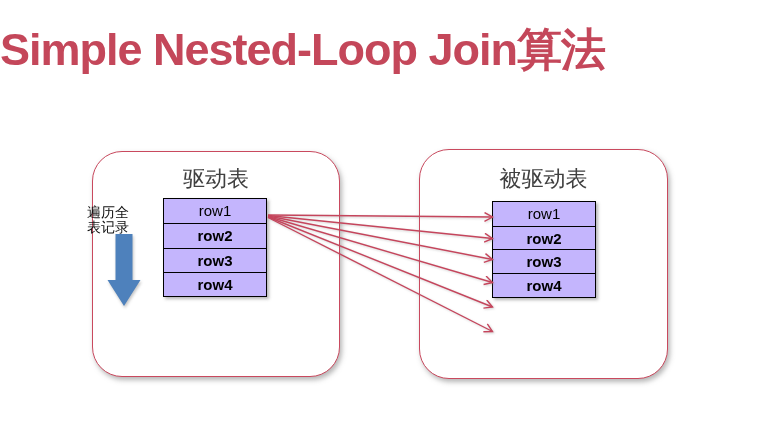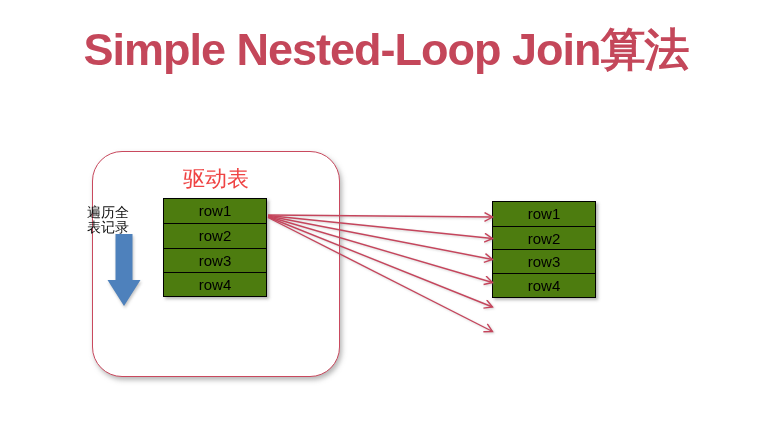--- a/index.html
+++ b/index.html
@@ -8,90 +8,93 @@
     width:772px;height:432px;
     background:#ffffff;
     overflow:hidden;
     font-family:"Liberation Sans","DejaVu Sans",sans-serif;
     color:#111;
   }
   .title{
     position:absolute;
     left:0;right:0;top:20px;
     margin:0;
-    text-align:center;
+    text-align:left;
     font-size:45px;
     font-weight:700;
     letter-spacing:-1px;
     color:#C4475A;
   }
   .panel{
     position:absolute;
     background:#ffffff;
     border:1.6px solid #C9495E;
     border-radius:30px;
     box-shadow:2px 3px 5px rgba(110,110,110,0.50);
     box-sizing:border-box;
   }
   .panel-left{left:92px;top:151px;width:248px;height:226px;}
   .panel-right{left:419px;top:149px;width:249px;height:230px;}
   .panel-title{
     text-align:center;
     font-size:22px;
-    color:#ef4444;
+    color:#404040;
     font-weight:400;
   }
   .panel-left .panel-title{margin-top:12px;}
   .panel-right .panel-title{margin-top:14px;}
   .side-note{
     position:absolute;
     left:87px;top:193px;width:48px;
     font-size:14px;line-height:15px;
     text-align:left;
     color:#111;
     margin-top:12px;
   }
   .tbl{
     position:absolute;
-    background:#4d7c0f;
+    background:#c4b5fd;
     border:1.4px solid #000;
     box-sizing:border-box;
     box-shadow:2px 2px 3px rgba(90,90,90,0.45);
   }
   .tbl-left{left:163px;top:198px;width:104px;}
   .tbl-right{left:492px;top:201px;width:104px;}
   .tbl .row{
     box-sizing:border-box;
     text-align:center;
     font-size:15px;
     color:#000;
   }
   .tbl-left .row{height:24.3px;line-height:24.3px;}
   .tbl-right .row{height:23.7px;line-height:23.7px;}
-  .tbl .row + .row{border-top:1.4px solid #000;}
+  .tbl .row + .row{border-top:1.4px solid #000;font-weight:bold;}
   .overlay{
     position:absolute;left:0;top:0;
     width:772px;height:432px;
     pointer-events:none;
     z-index:5;
   }
   .fan{filter:drop-shadow(1px 1.5px 1px rgba(120,120,120,0.35));}
   .block-arrow{filter:drop-shadow(1.5px 2px 1.5px rgba(120,120,120,0.45));}
 </style>
 </head>
 <body>
 
 <div class="stage">
 
   <h1 class="title">Simple Nested-Loop Join算法</h1>
 
   <div class="panel panel-left">
     <div class="panel-title">驱动表</div>
   </div>
 
+  <div class="panel panel-right">
+    <div class="panel-title">被驱动表</div>
+  </div>
 
   <div class="side-note">
     <div>遍历全</div>
     <div>表记录</div>
   </div>
 
   <div class="tbl tbl-left">
     <div class="row">row1</div>
     <div class="row">row2</div>
     <div class="row">row3</div>

